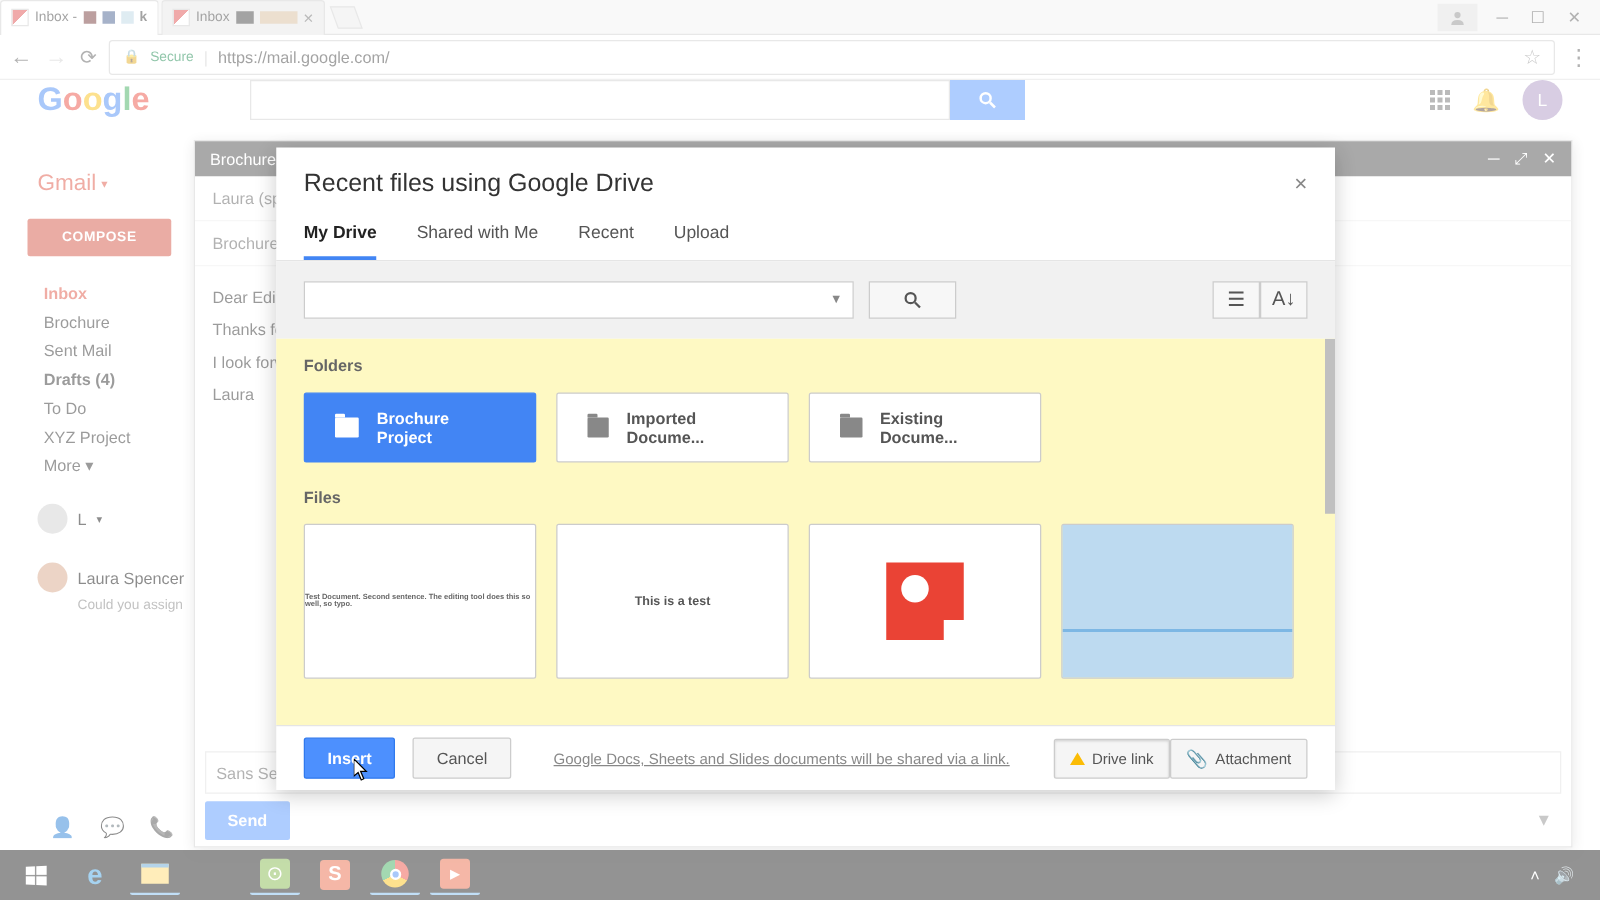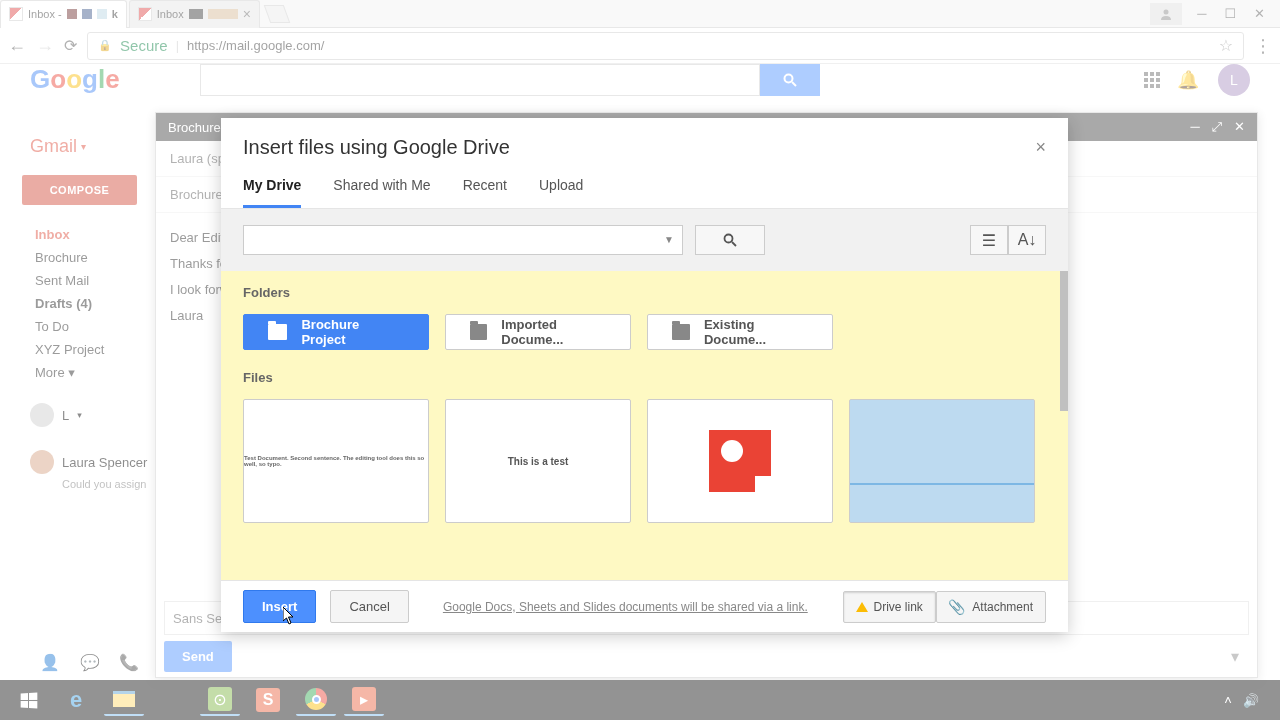--- a/index.html
+++ b/index.html
@@ -14,21 +14,21 @@
 .tab-close { color: #666; font-size: 14px; cursor: pointer; }
 .tab-new { width: 20px; height: 18px; background: #e8e8e8; border: 1px solid #ccc; transform: skew(20deg); margin-left: 5px; }
 .win-user { width: 32px; height: 22px; background: #ddd; margin-left: auto; display: flex; align-items: center; justify-content: center; }
 .win-controls { display: flex; gap: 18px; padding: 0 15px; color: #555; font-size: 13px; }
 
 .addr-bar { height: 36px; display: flex; align-items: center; padding: 0 8px; gap: 10px; border-bottom: 1px solid #ddd; }
 .nav-arrow { color: #555; font-size: 18px; }
 .nav-arrow.disabled { color: #ccc; }
 .reload { font-size: 16px; color: #555; }
 .url-field { flex: 1; height: 28px; border: 1px solid #ccc; border-radius: 3px; display: flex; align-items: center; padding: 0 10px; gap: 8px; font-size: 13px; }
-.secure-text { color: #0b8043; font-size: 15px; }
+.secure-text { color: #0b8043; font-size: 11px; }
 .lock { color: #0b8043; font-size: 11px; }
 .url-text { color: #333; }
 .star-icon { margin-left: auto; color: #888; font-size: 16px; }
 .chrome-menu { font-size: 18px; color: #555; }
 
 
 .gmail-bg { position: absolute; top: 64px; left: 0; right: 0; bottom: 40px; }
 .overlay-fade { position: absolute; inset: 0; background: rgba(255,255,255,0.55); z-index: 5; }
 
 .gmail-header { height: 60px; display: flex; align-items: flex-start; padding: 0 30px; gap: 80px; }
@@ -80,21 +80,21 @@
 .drive-search-row { padding: 16px 22px; display: flex; align-items: center; gap: 12px; background: #f1f1f1; }
 .drive-search { width: 440px; height: 30px; border: 1px solid #ccc; background: #fff; position: relative; }
 .drive-search-caret { position: absolute; right: 8px; top: 8px; color: #888; font-size: 10px; }
 .drive-search-btn { width: 70px; height: 30px; border: 1px solid #ccc; background: #f7f7f7; display: flex; align-items: center; justify-content: center; color: #555; }
 .view-toggle { margin-left: auto; display: flex; }
 .view-btn { width: 38px; height: 30px; border: 1px solid #ccc; background: #f7f7f7; display: flex; align-items: center; justify-content: center; color: #555; }
 .drive-content { flex: 1; padding: 14px 22px; overflow: auto; background: #fef9c3; position: relative; font-weight: bold; }
 .drive-scrollbar { position: absolute; right: 0; top: 0; width: 8px; height: 140px; background: #c0c0c0; }
 .section-label { font-size: 13px; color: #666; margin-bottom: 14px; }
 .folder-row { display: flex; gap: 16px; margin-bottom: 20px; }
-.folder-card { width: 186px; height: 36px; border: 1px solid #ccc; background: #fff; border-radius: 2px; display: flex; align-items: center; padding: 0 24px; gap: 14px; font-size: 13px; color: #555; cursor: pointer; }
+.folder-card { width: 186px; height: 56px; border: 1px solid #ccc; background: #fff; border-radius: 2px; display: flex; align-items: center; padding: 0 24px; gap: 14px; font-size: 13px; color: #555; cursor: pointer; }
 .folder-card.selected { background: #4285f4; border-color: #4285f4; color: #fff; }
 .folder-icon { width: 20px; height: 16px; background: #888; border-radius: 1px; position: relative; }
 .folder-icon::before { content: ''; position: absolute; top: -3px; left: 0; width: 8px; height: 3px; background: #888; border-radius: 1px 1px 0 0; }
 .folder-card.selected .folder-icon, .folder-card.selected .folder-icon::before { background: #fff; }
 .file-row { display: flex; gap: 16px; }
 .file-card { width: 186px; height: 124px; border: 1px solid #ccc; background: #fff; border-radius: 2px; display: flex; align-items: center; justify-content: center; font-size: 10px; color: #555; overflow: hidden; }
 .file-card .red-shape { width: 62px; height: 62px; background: #ea4335; position: relative; }
 .file-card .red-shape::after { content: ''; position: absolute; right: -6px; bottom: -6px; width: 22px; height: 22px; background: #fff; }
 .file-card .red-shape::before { content: ''; position: absolute; left: 12px; top: 10px; width: 22px; height: 22px; background: #fff; border-radius: 50%; }
 .map-thumb { width: 100%; height: 100%; background: linear-gradient(0deg, #bddaf0 30%, #7db7e4 30%, #7db7e4 32%, #bddaf0 32%), radial-gradient(circle at 30% 40%, #a8c98f 18%, transparent 18%), radial-gradient(circle at 65% 45%, #d9c98f 25%, transparent 26%), #a6cee8; }
@@ -267,21 +267,21 @@
   <div class="compose-send-row">
     <div class="send-btn">Send</div>
     <span class="send-caret">▾</span>
   </div>
 </div>
 
 <div class="overlay-fade"></div>
 
 <div class="drive-modal">
   <div class="drive-header">
-    <div class="drive-title">Insert files using Google Drive</div>
+    <div class="drive-title">Recent files using Google Drive</div>
     <div class="drive-close">×</div>
   </div>
   <div class="drive-tabs">
     <div class="drive-tab active">My Drive</div>
     <div class="drive-tab">Shared with Me</div>
     <div class="drive-tab">Recent</div>
     <div class="drive-tab">Upload</div>
   </div>
   <div class="drive-search-row">
     <div class="drive-search">

